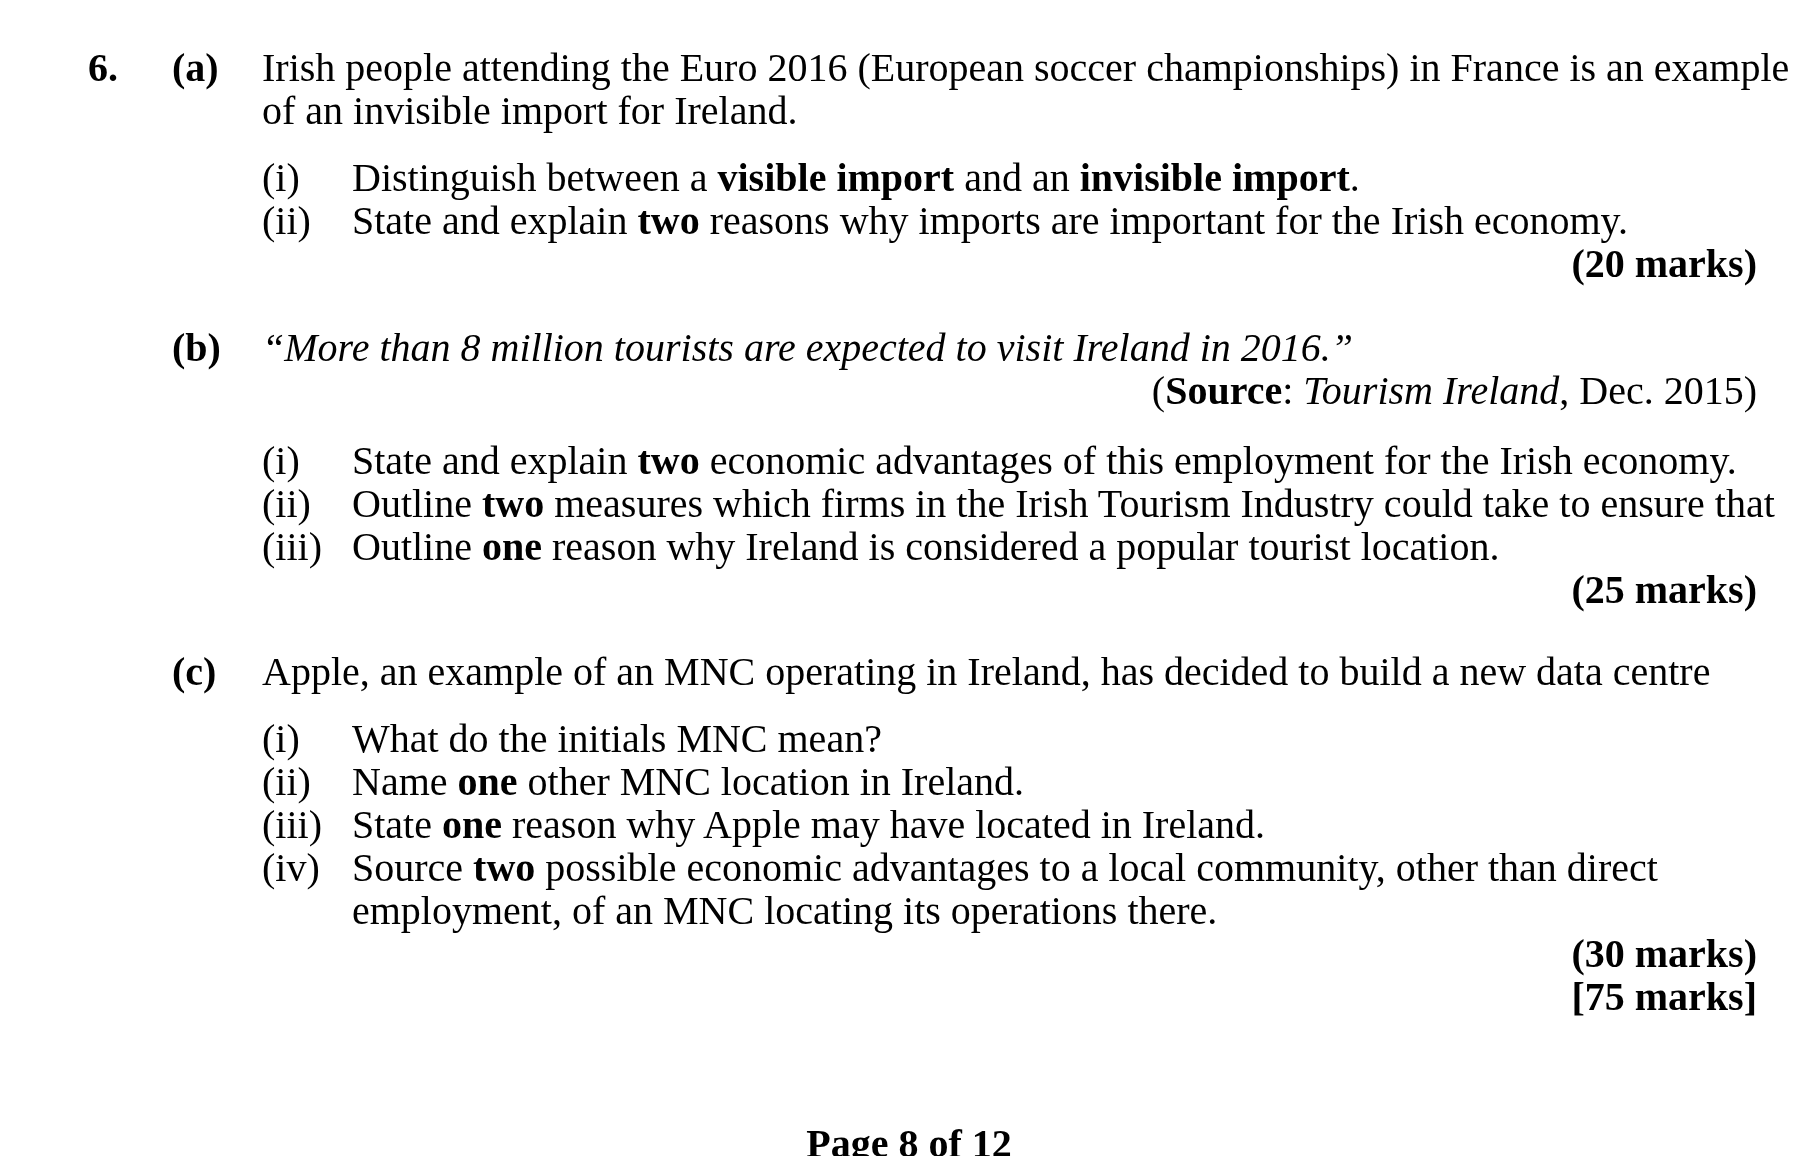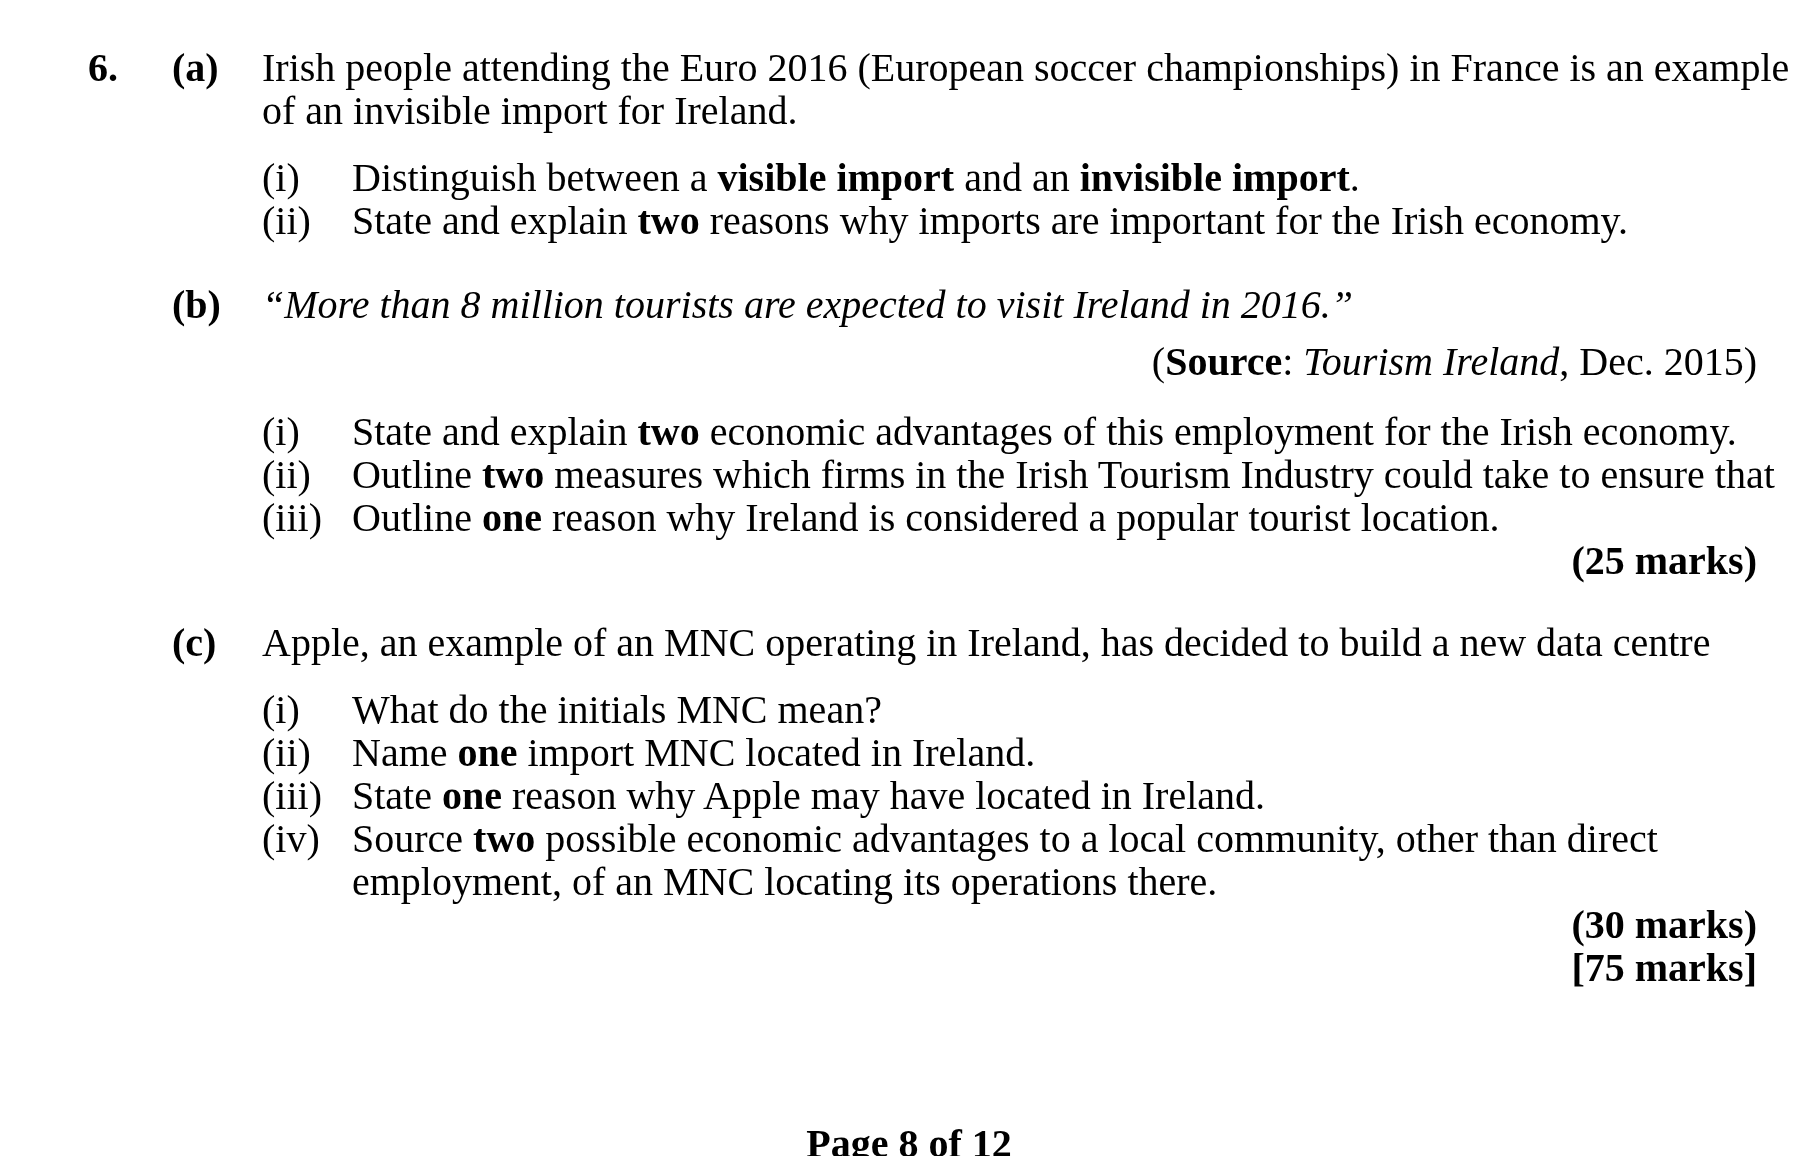--- a/index.html
+++ b/index.html
@@ -15,21 +15,21 @@
   .doc { padding: 46px 61px 0 88px; width: 1818px; }
   .q-row { display: flex; align-items: flex-start; }
   .col-qnum  { width: 84px; flex: none; font-weight: bold; }
   .col-part  { width: 90px; flex: none; font-weight: bold; }
   .col-body  { flex: 1; min-width: 0; }
   .item-row { display: flex; align-items: flex-start; margin-left: 174px; }
   .col-numeral { width: 90px; flex: none; }
   .item-text { flex: 1; min-width: 0; }
   .line { white-space: nowrap; }
   .marks { text-align: right; font-weight: bold; white-space: nowrap; }
-  .right-line { text-align: right; white-space: nowrap; margin-top: 14px; }
+  .right-line { text-align: right; white-space: nowrap; }
   .quote { font-style: italic; }
   .g24 { height: 24px; } .g27 { height: 27px; }
   .g39 { height: 39px; } .g41 { height: 41px; }
   .footer {
     position: absolute; left: 0; top: 1122px; width: 1818px;
     text-align: center; font-weight: bold; white-space: nowrap;
   }
 </style>
 </head>
 <body>
@@ -53,20 +53,21 @@
       <div class="line"><span>Distinguish between a </span><span style="font-weight: bold;">visible import</span><span> and an </span><span style="font-weight: bold;">invisible import</span><span>.</span></div>
     </div>
   </div>
   <div class="item-row">
     <div class="col-numeral">(ii)</div>
     <div class="item-text">
       <div class="line"><span>State and explain </span><span style="font-weight: bold;">two</span><span> reasons why imports are important for the Irish economy.</span></div>
     </div>
   </div>
 
+  <div class="marks">(20 marks)</div>
 
   <div class="g41"></div>
 
   <div class="q-row">
     <div class="col-qnum"></div>
     <div class="col-part">(b)</div>
     <div class="col-body">
       <div class="line quote"><span style="font-style: italic; margin-top: 38px;">“More than 8 million tourists are expected to visit Ireland in 2016.”</span></div>
     </div>
   </div>
@@ -109,21 +110,21 @@
 
   <div class="item-row">
     <div class="col-numeral">(i)</div>
     <div class="item-text">
       <div class="line"><span>What do the initials MNC mean?</span></div>
     </div>
   </div>
   <div class="item-row">
     <div class="col-numeral">(ii)</div>
     <div class="item-text">
-      <div class="line"><span>Name </span><span style="font-weight: bold;">one</span><span> import MNC located in Ireland.</span></div>
+      <div class="line"><span>Name </span><span style="font-weight: bold;">one</span><span> other MNC location in Ireland.</span></div>
     </div>
   </div>
   <div class="item-row">
     <div class="col-numeral">(iii)</div>
     <div class="item-text">
       <div class="line"><span>State </span><span style="font-weight: bold;">one</span><span> reason why Apple may have located in Ireland.</span></div>
     </div>
   </div>
   <div class="item-row">
     <div class="col-numeral">(iv)</div>

